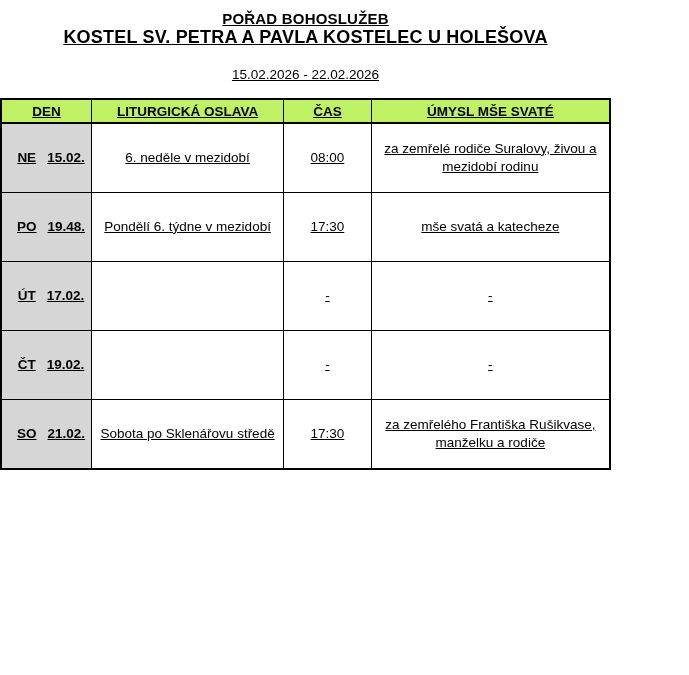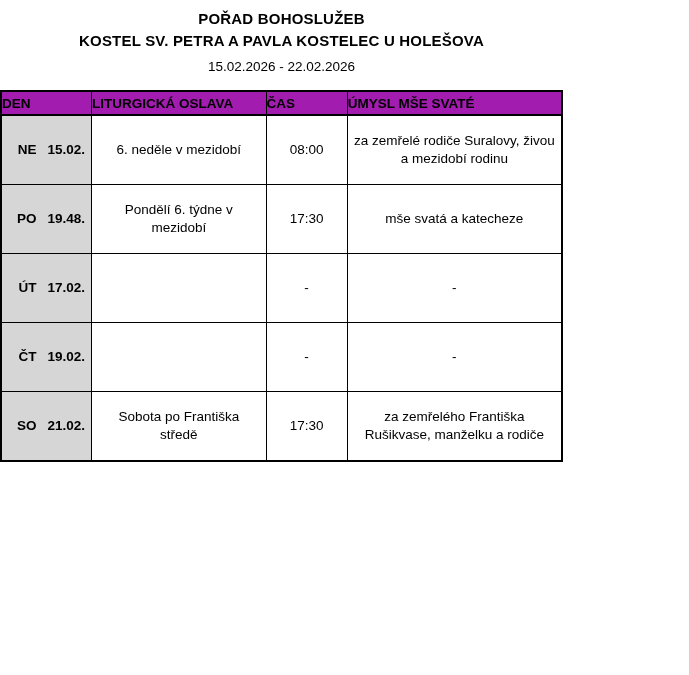--- a/index.html
+++ b/index.html
@@ -3,75 +3,75 @@
 <meta charset="utf-8">
 <style>
   html, body {
     margin: 0;
     padding: 0;
     background: #ffffff;
     color: #000000;
     font-family: "Liberation Sans", sans-serif;
   }
   .page {
-    width: 563px;
+    width: 611px;
     height: 675px;
     box-sizing: border-box;
     padding-top: 10px;
+    text-decoration: underline;
   }
   .titles { text-align: center; }
   .title-line1 {
     font-size: 15px;
     font-weight: bold;
     letter-spacing: 0.2px;
   }
   .title-line2 {
-    font-size: 15px;
+    font-size: 18px;
     font-weight: bold;
-    margin-top: 5px;
     letter-spacing: 0.2px;
   }
   .date-range {
     font-size: 13.5px;
-    margin-top: 10px;
+    margin-top: 19px;
     font-weight: normal;
   }
   table.schedule {
     border-collapse: collapse;
     margin: 16px auto 0 auto;
     table-layout: fixed;
     border: 2px solid #000;
   }
   col.c-den { width: 90px; }
   col.c-osl { width: 198px; }
   col.c-cas { width: 90px; }
   col.c-umy { width: 250px; }
   .schedule th {
     border: 1px solid #000;
     border-bottom: 2px solid #000;
-    background: #a21caf;
+    background: #bef264;
     font-size: 13.5px;
     font-weight: bold;
     height: 20px;
-    padding: 1px 0;
-    text-align: left;
+    padding: 1px 12px;
+    text-align: center;
   }
   .schedule td {
     border: 1px solid #000;
     font-size: 13.5px;
     text-align: center;
     vertical-align: middle;
     padding: 2px 6px;
     height: 64px;
     line-height: 1.35;
   }
   .schedule td.day-cell {
     background: #d6d6d6;
     font-weight: bold;
-    text-align: right;
+    text-align: center;
     padding-left: 15px;
   }
   .day-cell .day { margin-right: 11px; }
 </style>
 </head>
 <body>
 
 <div class="page">
   <div class="titles">
     <div class="title-line1">POŘAD BOHOSLUŽEB</div>
@@ -114,19 +114,19 @@
         <td>-</td>
       </tr>
       <tr>
         <td class="day-cell"><span class="day">ČT</span><span class="date">19.02.</span></td>
         <td></td>
         <td>-</td>
         <td>-</td>
       </tr>
       <tr>
         <td class="day-cell"><span class="day">SO</span><span class="date">21.02.</span></td>
-        <td>Sobota po Františka středě</td>
+        <td>Sobota po Sklenářovu středě</td>
         <td>17:30</td>
         <td>za zemřelého Františka Rušikvase, manželku a rodiče</td>
       </tr>
     </tbody>
   </table>
 </div>
 
 </body></html>

